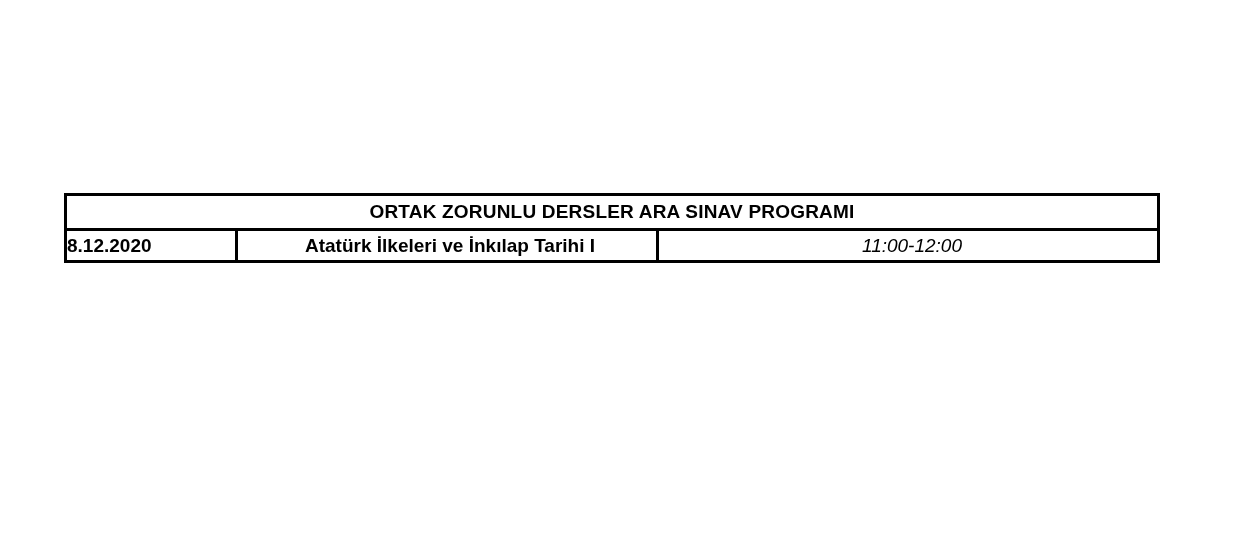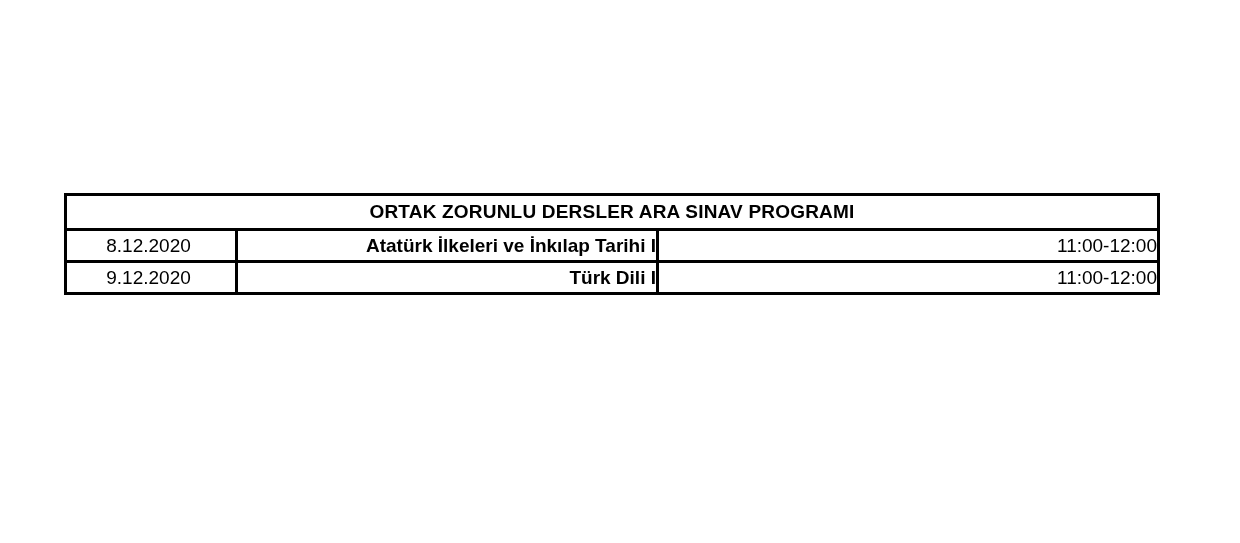--- a/index.html
+++ b/index.html
@@ -39,33 +39,34 @@
   tr.title-row    { height: 35px; }
   tr.data-row     { height: 32px; }
   td.title-cell {
     text-align: center;
     font-weight: bold;
     color: #3f3f3f;
     font-size: 19px;
     letter-spacing: 0.2px;
   }
   td.date-cell {
-    text-align: center;
+    text-align: left;
     padding-right: 5px;
-    font-weight: normal;
+    font-weight: bold;
   }
   td.course-cell {
-    text-align: right;
+    text-align: center;
     padding-left: 6px;
     font-weight: bold;
   }
   td.time-cell {
-    text-align: right;
+    text-align: center;
     padding-left: 8px;
     font-weight: normal;
+    font-style: italic;
   }
 </style>
 </head>
 <body>
 
 <div class="page">
   <table class="schedule">
     <colgroup>
       <col class="c-date">
       <col class="c-course">
@@ -73,20 +74,15 @@
     </colgroup>
     <tbody>
       <tr class="title-row">
         <td class="title-cell" colspan="3">ORTAK ZORUNLU DERSLER ARA SINAV PROGRAMI</td>
       </tr>
       <tr class="data-row">
         <td class="date-cell">8.12.2020</td>
         <td class="course-cell">Atatürk İlkeleri ve İnkılap Tarihi I</td>
         <td class="time-cell">11:00-12:00</td>
       </tr>
-      <tr class="data-row">
-        <td class="date-cell">9.12.2020</td>
-        <td class="course-cell">Türk Dili I</td>
-        <td class="time-cell">11:00-12:00</td>
-      </tr>
     </tbody>
   </table>
 </div>
 
 </body></html>

